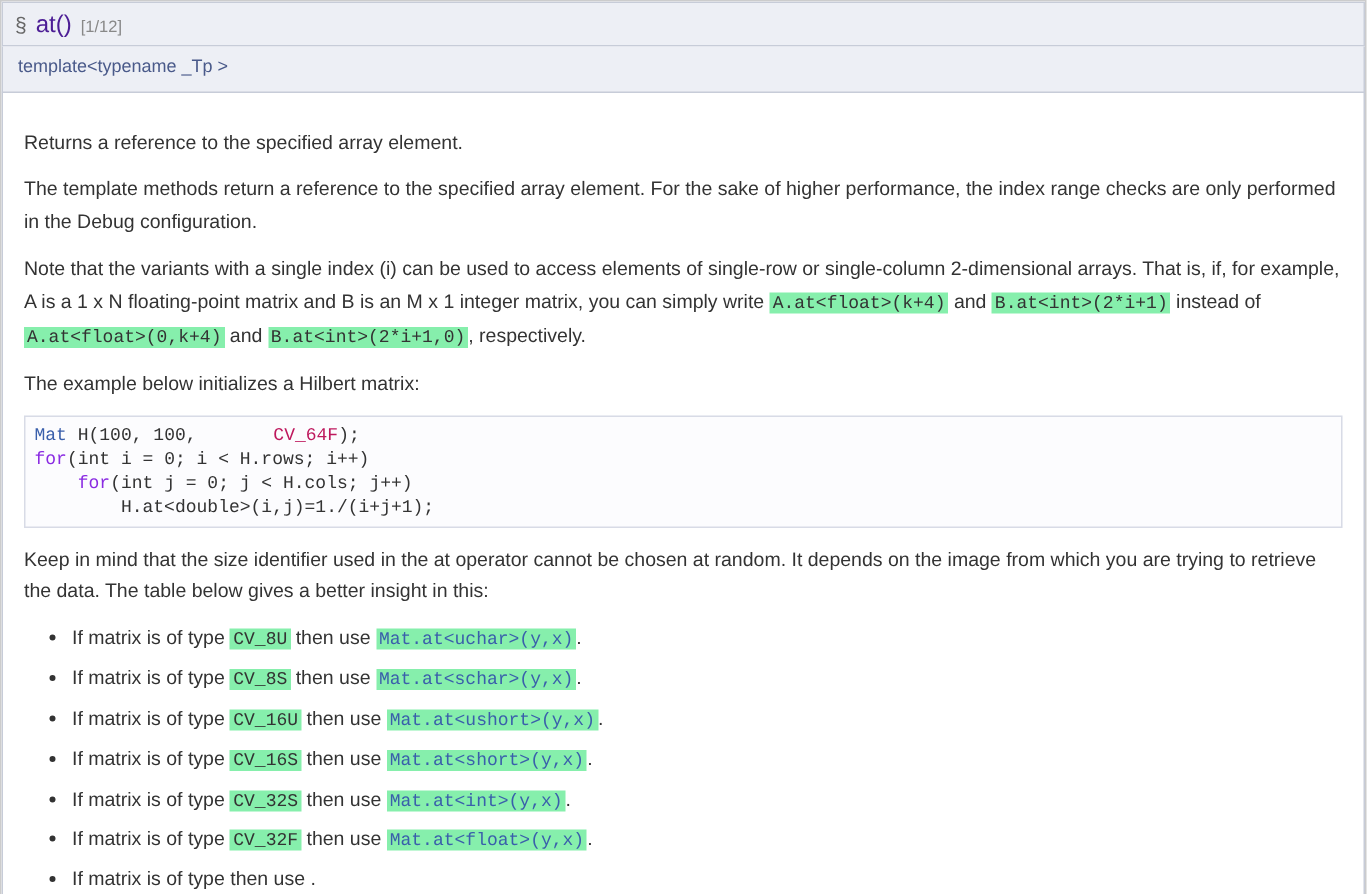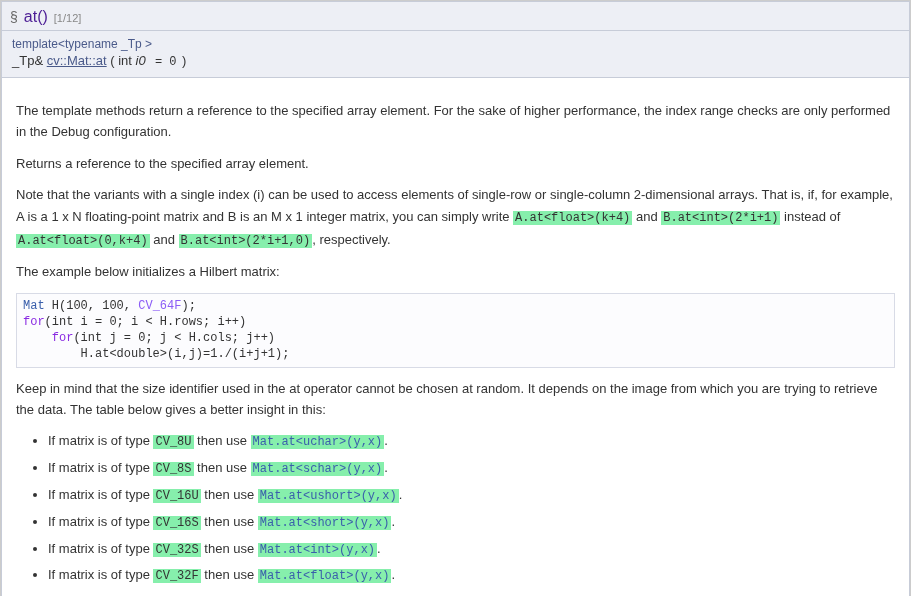--- a/index.html
+++ b/index.html
@@ -57,45 +57,42 @@
     padding: 4px 6px;
     font-family: Consolas, "Courier New", monospace;
     font-size: 12px;
     line-height: 1.35;
     white-space: pre;
     color: #333;
     margin: 6px 0 10px 0;
   }
   .frag-type { color: #3a5fab; text-align: center; }
   .frag-kw   { color: #8a2be2; }
-  .frag-const{ color: #8b5cf6; }
+  .frag-const{ color: #be185d; margin-left: 44px; }
   ul.typelist { margin: 6px 0 10px 32px; padding: 0; }
   ul.typelist li { margin: 4px 0; list-style: disc; }
 </style>
 </head>
 <body>
 
 <div class="memtitle">
   <span class="section-mark">§</span>
   <span class="fn">at()</span>
   <span class="overload">[1/12]</span>
 </div>
 
 <div class="memproto">
   <div class="templ">template&lt;typename _Tp &gt;</div>
-  <div class="sig">
-    <span>_Tp&amp; </span><a class="qual" href="#">cv::Mat::at</a><span> ( int  </span><em>i0</em><span class="code-inline" style="background:none;"> = 0</span><span> )</span>
-  </div>
 </div>
 
 <div class="memdoc">
 
+  <p>Returns a reference to the specified array element.</p>
+
   <p>The template methods return a reference to the specified array element. For the sake of higher performance, the index range checks are only performed in the Debug configuration.</p>
-
-  <p>Returns a reference to the specified array element.</p>
 
   <p>
     <span>Note that the variants with a single index (i) can be used to access elements of single-row or single-column 2-dimensional arrays. That is, if, for example, A is a 1 x N floating-point matrix and B is an M x 1 integer matrix, you can simply write </span><code class="code-inline">A.at&lt;float&gt;(k+4)</code><span> and </span><code class="code-inline">B.at&lt;int&gt;(2*i+1)</code><span> instead of </span><code class="code-inline">A.at&lt;float&gt;(0,k+4)</code><span> and </span><code class="code-inline">B.at&lt;int&gt;(2*i+1,0)</code><span>, respectively.</span>
   </p>
 
   <p>The example below initializes a Hilbert matrix:</p>
 
   <div class="fragment"><span class="frag-type">Mat</span><span> H(100, 100, </span><span class="frag-const">CV_64F</span><span>);</span>
 <span class="frag-kw">for</span><span>(int i = 0; i &lt; H.rows; i++)</span>
     <span class="frag-kw">for</span><span>(int j = 0; j &lt; H.cols; j++)</span>

